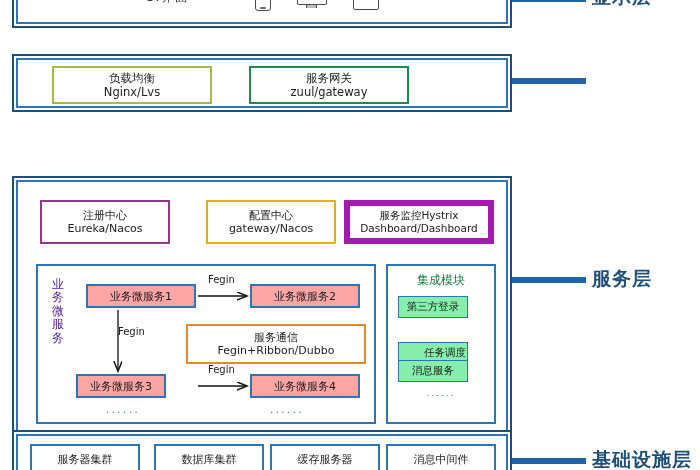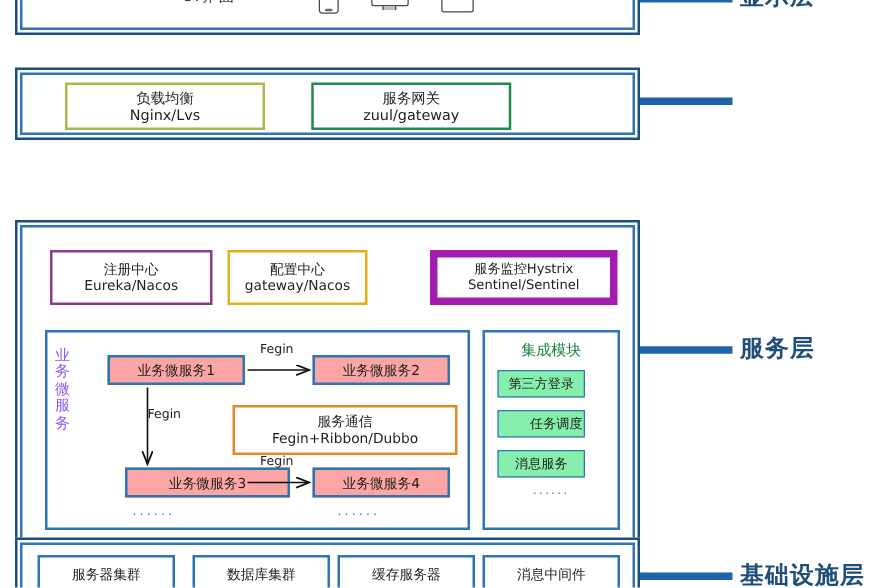--- a/index.html
+++ b/index.html
@@ -75,42 +75,42 @@
   #box-gw{left:235px;width:160px;border:2px solid #1f8a4c;}
 
   
   #service-layer{left:12px;top:132px;width:500px;height:280px;margin-top:44px;}
   .mid-box{
     position:absolute;top:22px;height:44px;box-sizing:border-box;background:#fff;
     display:flex;flex-direction:column;align-items:center;justify-content:center;
     line-height:1.2;font-size:11px;color:#222;text-align:center;white-space:nowrap;
   }
   #box-registry{left:26px;width:130px;border:2px solid #8e3a8e;}
-  #box-config{left:168px;width:112px;border:2px solid #e0b214;}
+  #box-config{left:192px;width:130px;border:2px solid #e0b214;}
   #box-monitor{left:330px;width:150px;border:6px solid #a21caf;font-size:10.5px;}
 
   
   #ms-panel{
     position:absolute;left:22px;top:86px;width:340px;height:160px;
     box-sizing:border-box;border:2px solid #2e75b6;background:#fff;
   }
   #ms-vlabel{
     position:absolute;left:6px;top:12px;width:20px;
-    font-size:12px;color:#8b5cf6;line-height:1.12;text-align:left;
+    font-size:12px;color:#4c1d95;line-height:1.12;text-align:right;
     letter-spacing:0px;
   }
   .svc-box{
     position:absolute;height:24px;box-sizing:border-box;
     border:2px solid #2e75b6;background:#fca5a5;
     display:flex;align-items:center;justify-content:center;
     font-size:11px;color:#1c1c1c;white-space:nowrap;
   }
   #svc1{left:48px;top:18px;width:110px;}
   #svc2{left:212px;top:18px;width:110px;}
-  #svc3{left:62px;top:108px;width:132px;}
+  #svc3{left:38px;top:108px;width:90px;}
   #svc4{left:212px;top:108px;width:110px;}
 
   #box-comm{
     position:absolute;left:148px;top:58px;width:180px;height:40px;
     box-sizing:border-box;border:2px solid #e08a28;background:#fff;
     display:flex;flex-direction:column;justify-content:center;
     font-size:11px;line-height:1.2;color:#1c1c1c;white-space:nowrap;text-align:center;
   }
 
   .arrow-label{
@@ -135,21 +135,21 @@
   #int-title{
     position:absolute;left:0;top:6px;width:100%;text-align:center;
     font-size:12px;color:#15803d;white-space:nowrap;
   }
   .int-item{
     position:absolute;left:10px;width:70px;height:22px;
     box-sizing:border-box;border:1.6px solid #2e75b6;background:#86efac;
     display:flex;align-items:center;justify-content:center;
     font-size:10.5px;color:#1c1c1c;white-space:nowrap;
   }
-  #int1{top:30px;} #int2{top:62px;padding-left:24px;} #int3{top:94px;}
+  #int1{top:30px;} #int2{top:76px;padding-left:24px;} #int3{top:94px;}
   #int-dots{position:absolute;left:0;top:122px;width:100%;text-align:center;
     font-size:9px;letter-spacing:2px;color:#2e75b6;}
 
   
   #infra-layer{left:12px;top:430px;width:500px;height:62px;}
   .infra-box{
     position:absolute;top:12px;height:30px;box-sizing:border-box;
     border:2px solid #2e75b6;background:#fff;
     display:flex;align-items:center;justify-content:center;
     font-size:11px;color:#1c1c1c;white-space:nowrap;
@@ -219,21 +219,21 @@
     <div class="mid-box" id="box-registry">
       <span>注册中心</span>
       <span>Eureka/Nacos</span>
     </div>
     <div class="mid-box" id="box-config">
       <span>配置中心</span>
       <span>gateway/Nacos</span>
     </div>
     <div class="mid-box" id="box-monitor">
       <span>服务监控Hystrix</span>
-      <span>Sentinel/Sentinel</span>
+      <span>Dashboard/Dashboard</span>
     </div>
 
     <div id="ms-panel">
       <div id="ms-vlabel">业务微服务</div>
 
       <div class="svc-box" id="svc1">业务微服务1</div>
       <div class="svc-box" id="svc2">业务微服务2</div>
       <div class="svc-box" id="svc3">业务微服务3</div>
       <div class="svc-box" id="svc4">业务微服务4</div>
 

